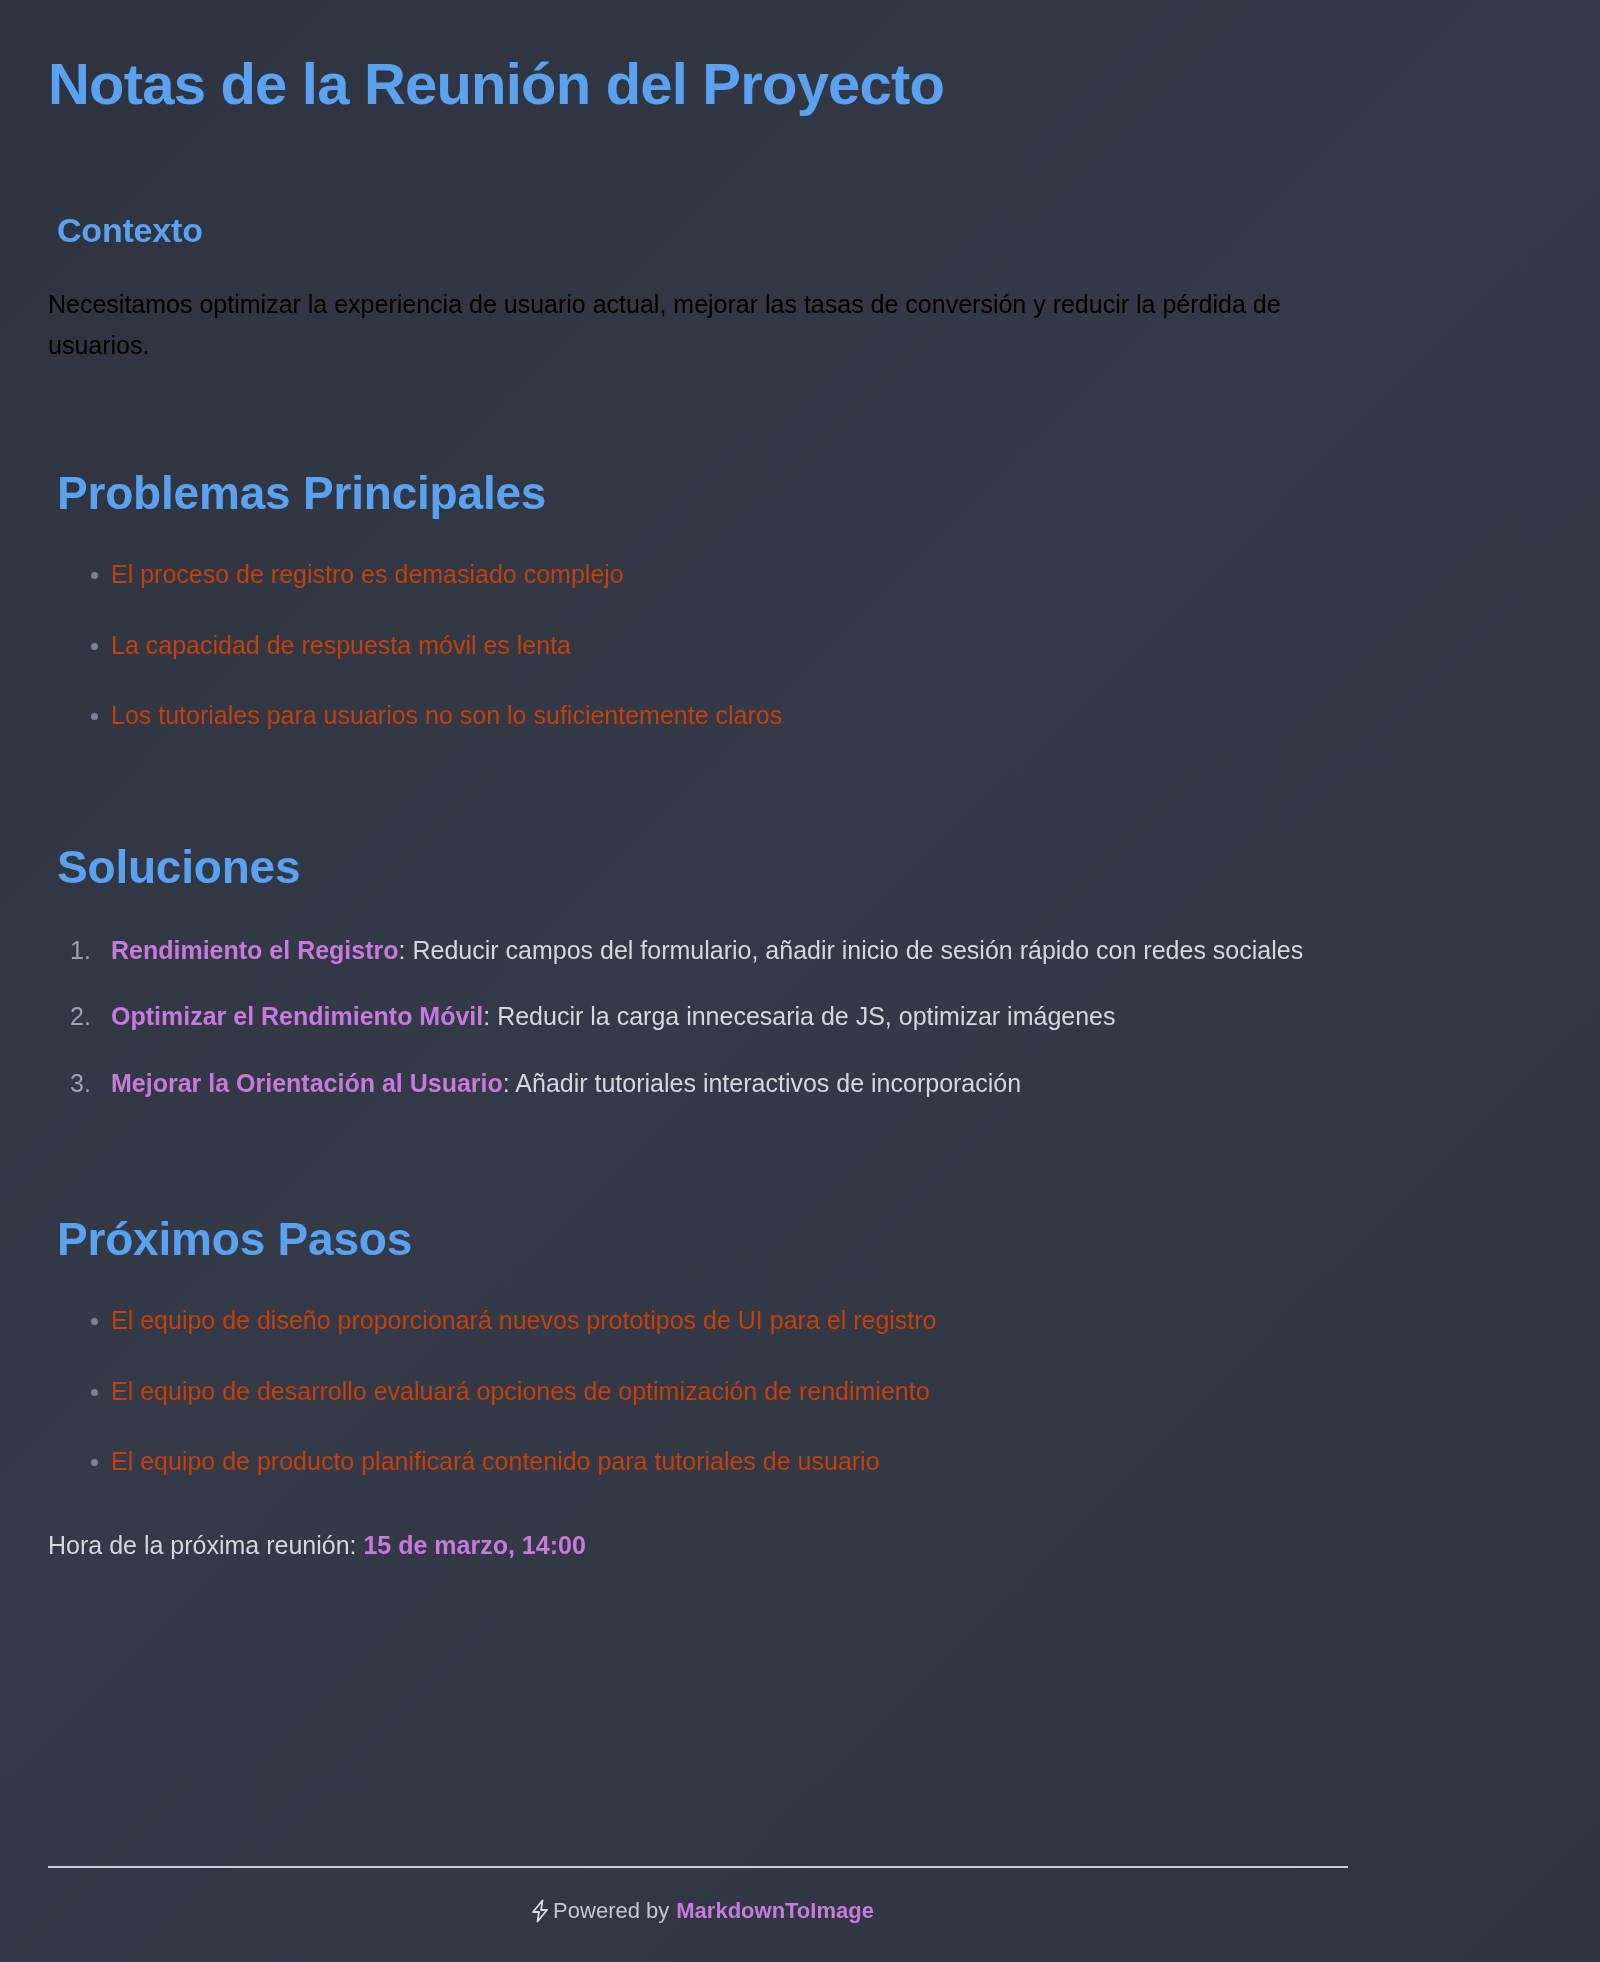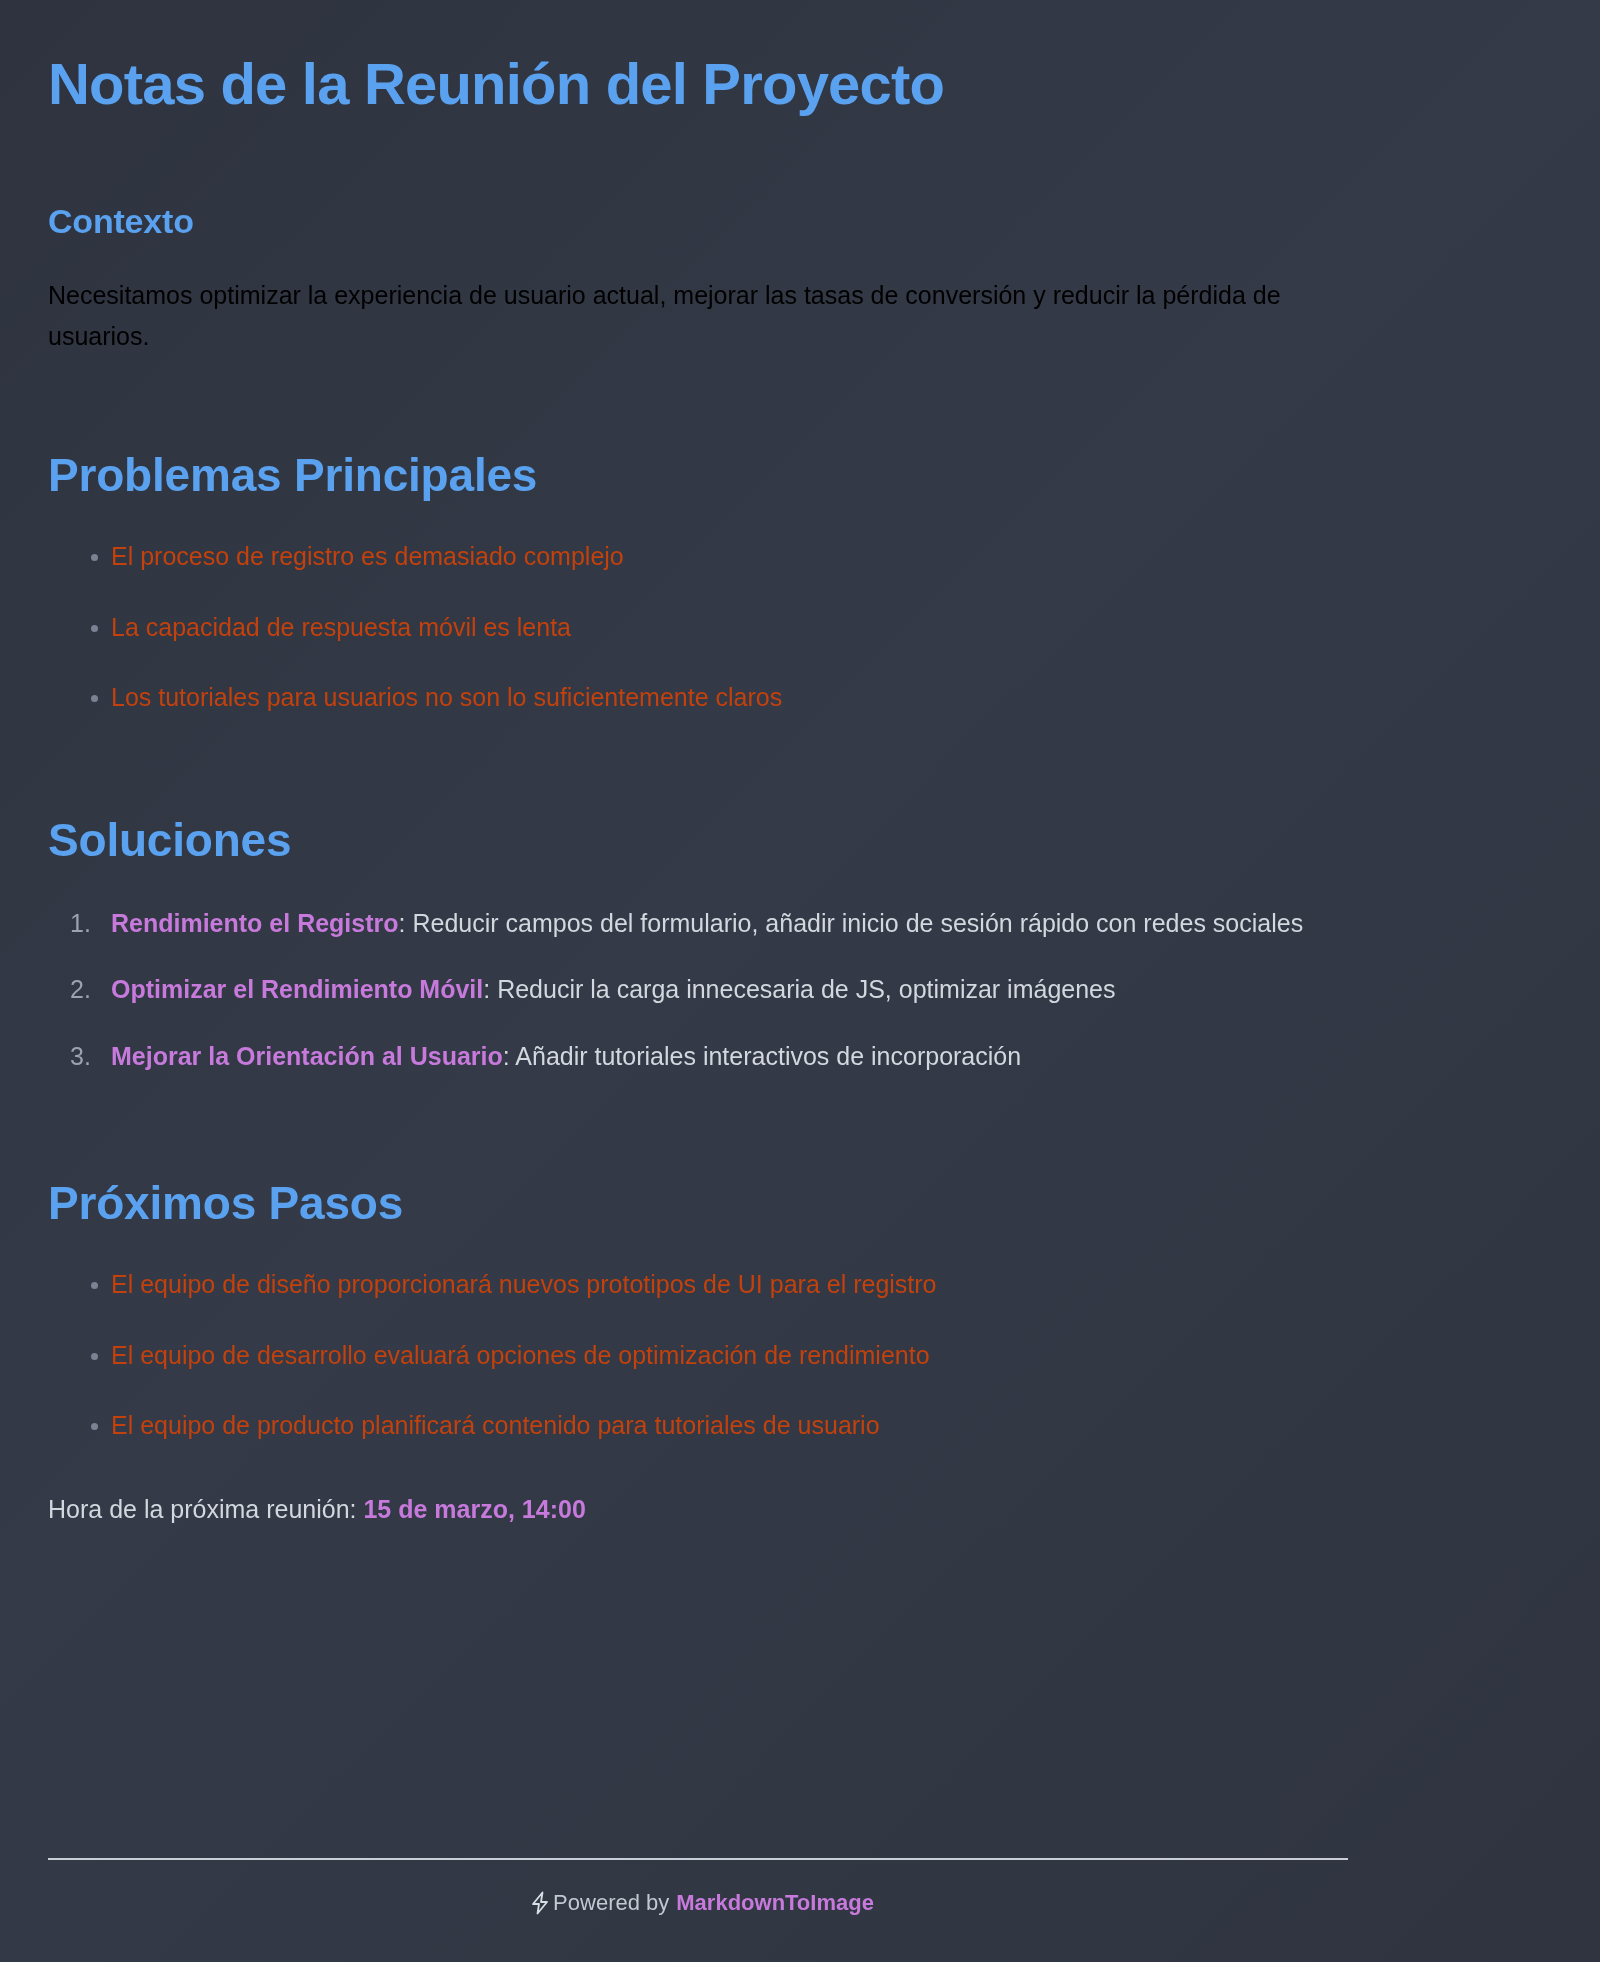--- a/index.html
+++ b/index.html
@@ -12,21 +12,21 @@
     background: linear-gradient(135deg, #2e333f 0%, #343a47 45%, #2f3440 100%);
     font-family: "Liberation Sans", "DejaVu Sans", sans-serif;
     color: #d5d8de;
     -webkit-font-smoothing: antialiased;
     box-sizing: border-box;
   }
 
   .page {
     width: 1412px;
     box-sizing: border-box;
-    padding: 40px 58px 8px 48px;
+    padding: 40px 58px 0 48px;
     position: relative;
     min-height: 1962px;
     display: flex;
     flex-direction: column;
   }
 
   
   .doc-title {
     font-size: 58px;
     line-height: 1.18;
@@ -34,21 +34,21 @@
     color: #5aa2ef;
     letter-spacing: -0.8px;
     margin: 10px 0 0 0;
   }
 
   .section-heading {
     font-size: 34px;
     font-weight: 700;
     color: #5aa2ef;
     letter-spacing: -0.2px;
-    margin: 0;
+    margin: 9px;
   }
 
   .section-heading.h2-big {
     font-size: 46px;
   }
 
   .block-contexto   { margin-top: 84px; }
   .block-problemas  { margin-top: 92px; }
   .block-soluciones { margin-top: 96px; }
   .block-pasos      { margin-top: 100px; }

